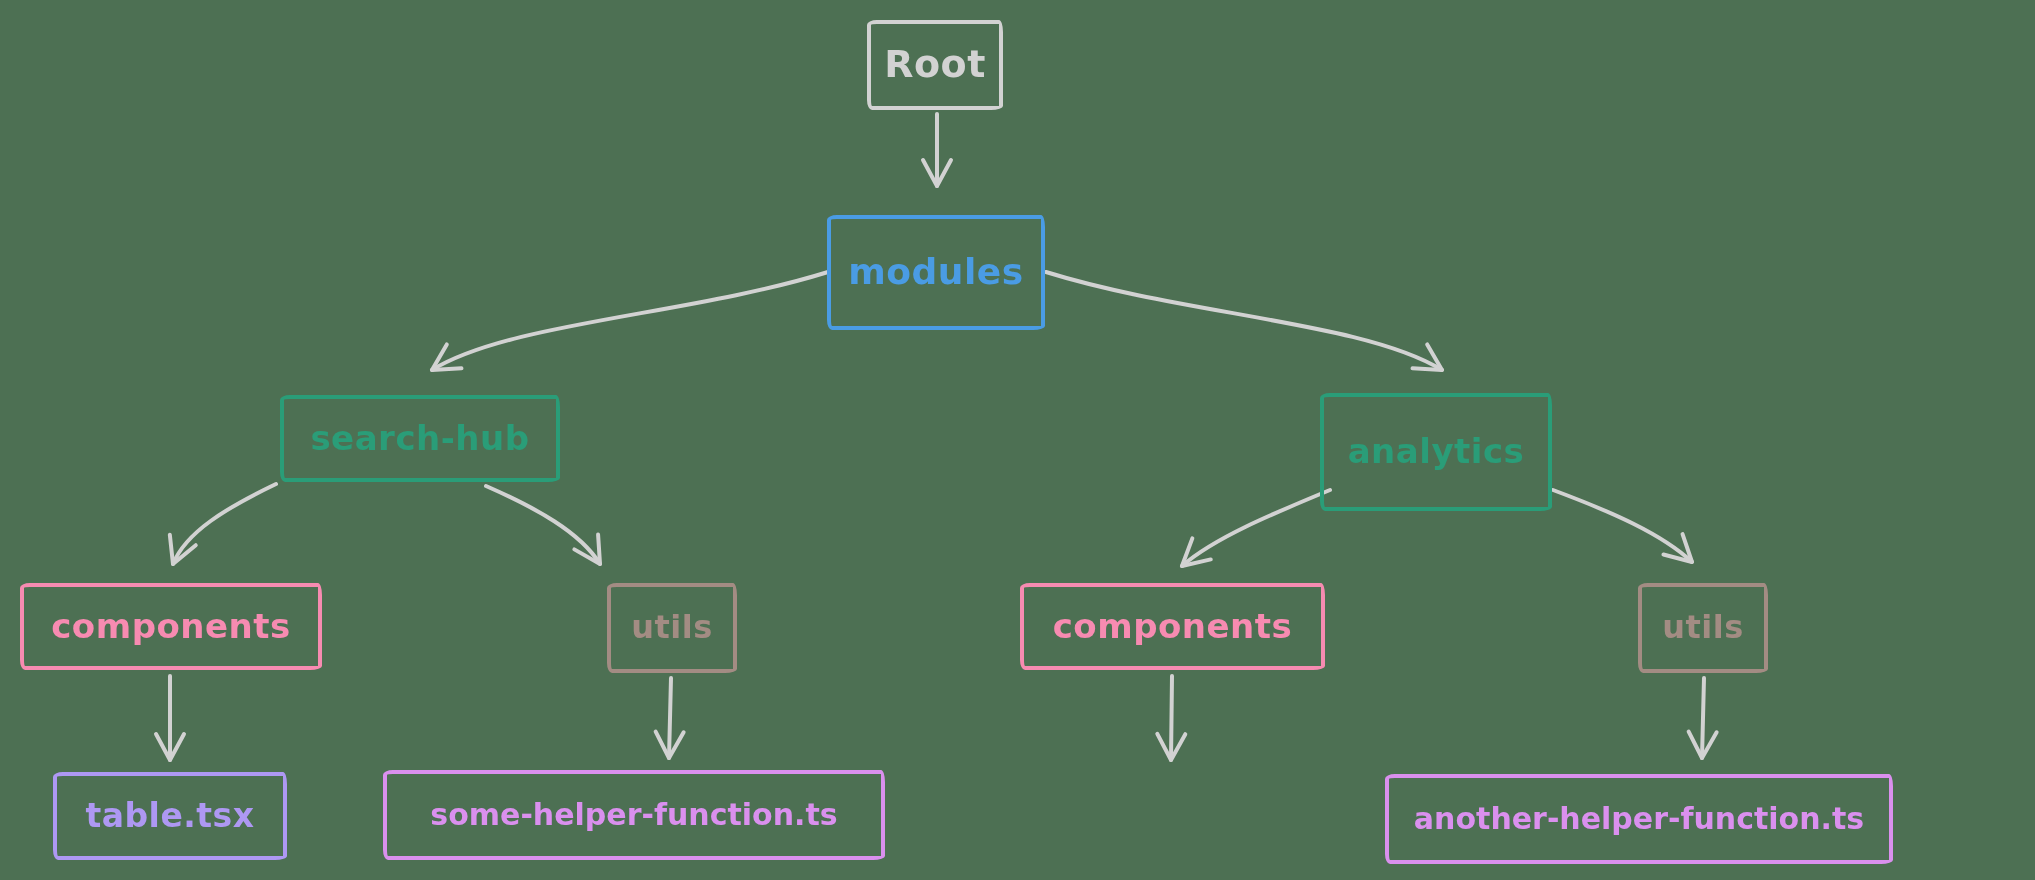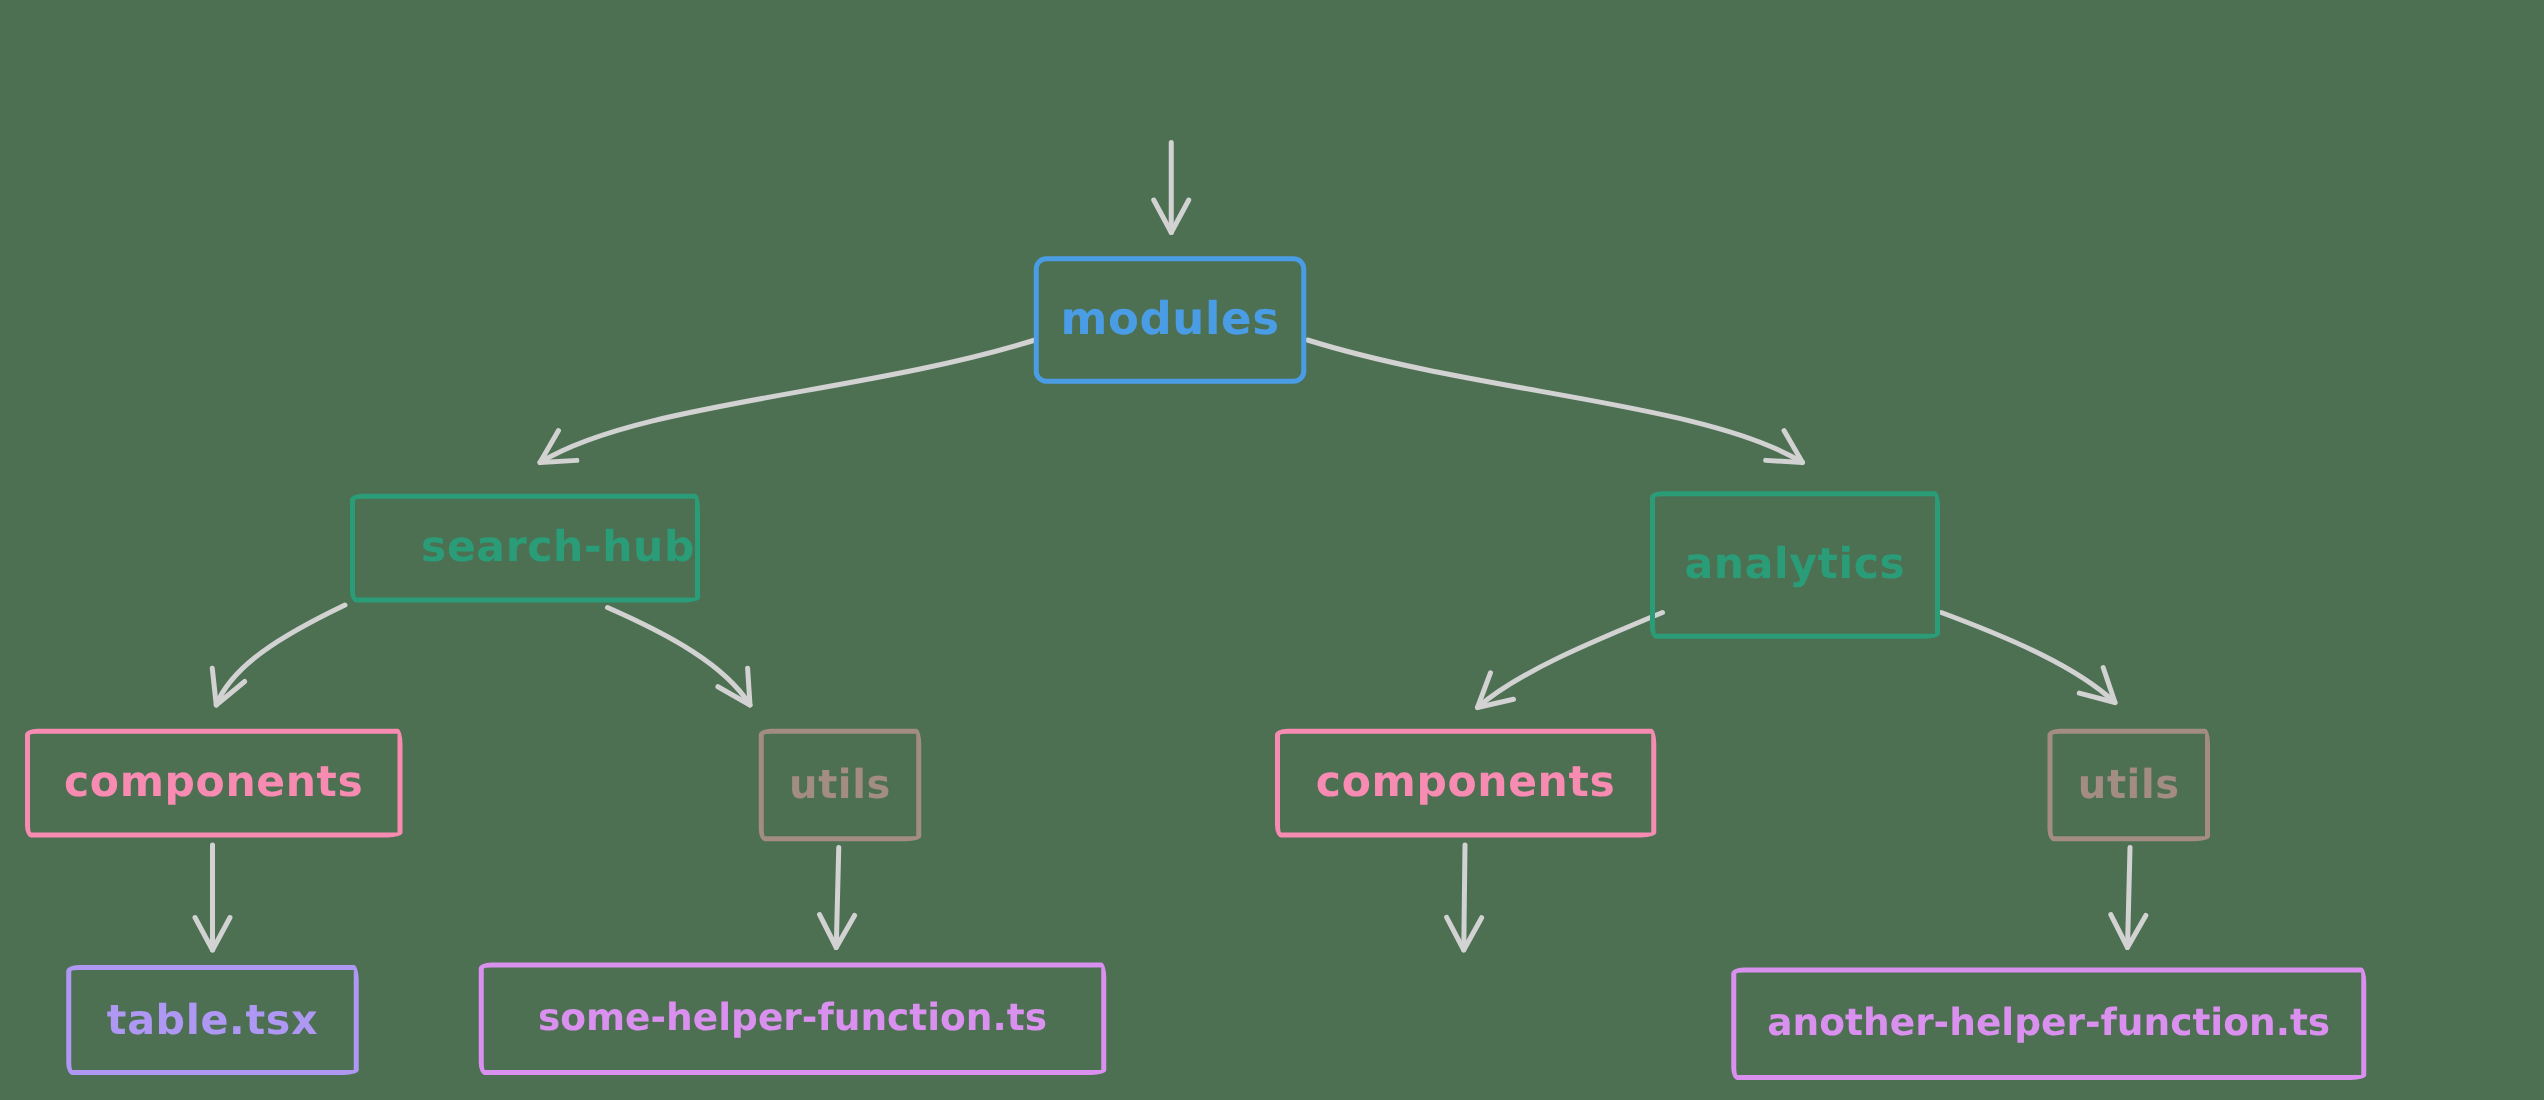--- a/index.html
+++ b/index.html
@@ -25,22 +25,22 @@
     border-radius: 10px 4px 12px 5px / 5px 12px 4px 10px;
     display: flex; align-items: center; justify-content: center;
     font-weight: 700;
     letter-spacing: 0.5px;
     box-sizing: border-box;
     background: transparent;
   }
   .node .lbl { white-space: nowrap; transform: translateY(-1px); }
 
   .n-root          { left: 867px;  top: 20px;  width: 136px; height: 90px; font-size: 38px; color: var(--stroke_gray); border-color: var(--stroke_gray); }
-  .n-modules       { left: 827px;  top: 205px; width: 218px; height: 102px; font-size: 36px; color: var(--blue);   border-color: var(--blue); border-radius: 10px; }
-  .n-search-hub    { left: 280px;  top: 395px; width: 280px; height: 87px; font-size: 34px; color: var(--teal);   border-color: var(--teal); justify-content: flex-end; }
+  .n-modules       { left: 827px;  top: 215px; width: 218px; height: 115px; font-size: 36px; color: var(--blue);   border-color: var(--blue); }
+  .n-search-hub    { left: 280px;  top: 395px; width: 280px; height: 87px; font-size: 34px; color: var(--teal);   border-color: var(--teal); }
   .n-analytics     { left: 1320px; top: 393px; width: 232px; height: 118px; font-size: 34px; color: var(--teal);   border-color: var(--teal); }
   .n-components-l  { left: 20px;   top: 583px; width: 302px; height: 87px; font-size: 34px; color: var(--pink);   border-color: var(--pink); }
   .n-utils-l       { left: 607px;  top: 583px; width: 130px; height: 90px; font-size: 32px; color: var(--tan);    border-color: var(--tan); }
   .n-components-r  { left: 1020px; top: 583px; width: 305px; height: 87px; font-size: 34px; color: var(--pink);   border-color: var(--pink); }
   .n-utils-r       { left: 1638px; top: 583px; width: 130px; height: 90px; font-size: 32px; color: var(--tan);    border-color: var(--tan); }
   .n-table-tsx     { left: 53px;   top: 772px; width: 234px; height: 88px; font-size: 33px; color: var(--violet); border-color: var(--violet); }
   .n-some-helper   { left: 383px;  top: 770px; width: 502px; height: 90px; font-size: 30px; letter-spacing: 0; color: var(--orchid); border-color: var(--orchid); }
   .n-chart-tsx     { left: 1053px; top: 772px; width: 236px; height: 88px; font-size: 33px; color: var(--violet); border-color: var(--violet); }
   .n-another-helper{ left: 1385px; top: 774px; width: 508px; height: 90px; font-size: 30px; letter-spacing: 0; color: var(--orchid); border-color: var(--orchid); }
 </style>
@@ -63,20 +63,23 @@
       <path d="M 486 486 C 536 508, 580 532, 600 564" marker-end="url(#arrowV)"></path>
       <path d="M 170 676 L 170 760" marker-end="url(#arrowV)"></path>
       <path d="M 671 678 L 669 758" marker-end="url(#arrowV)"></path>
       <path d="M 1330 490 C 1272 514, 1214 538, 1182 566" marker-end="url(#arrowV)"></path>
       <path d="M 1553 490 C 1612 512, 1662 534, 1692 562" marker-end="url(#arrowV)"></path>
       <path d="M 1172 676 L 1171 760" marker-end="url(#arrowV)"></path>
       <path d="M 1704 678 L 1702 758" marker-end="url(#arrowV)"></path>
     </g>
   </svg>
 
+  <div class="node n-root">
+    <span class="lbl">Root</span>
+  </div>
 
   <div class="node n-modules">
     <span class="lbl">modules</span>
   </div>
 
   <div class="node n-search-hub">
     <span class="lbl">search-hub</span>
   </div>
 
   <div class="node n-analytics">

